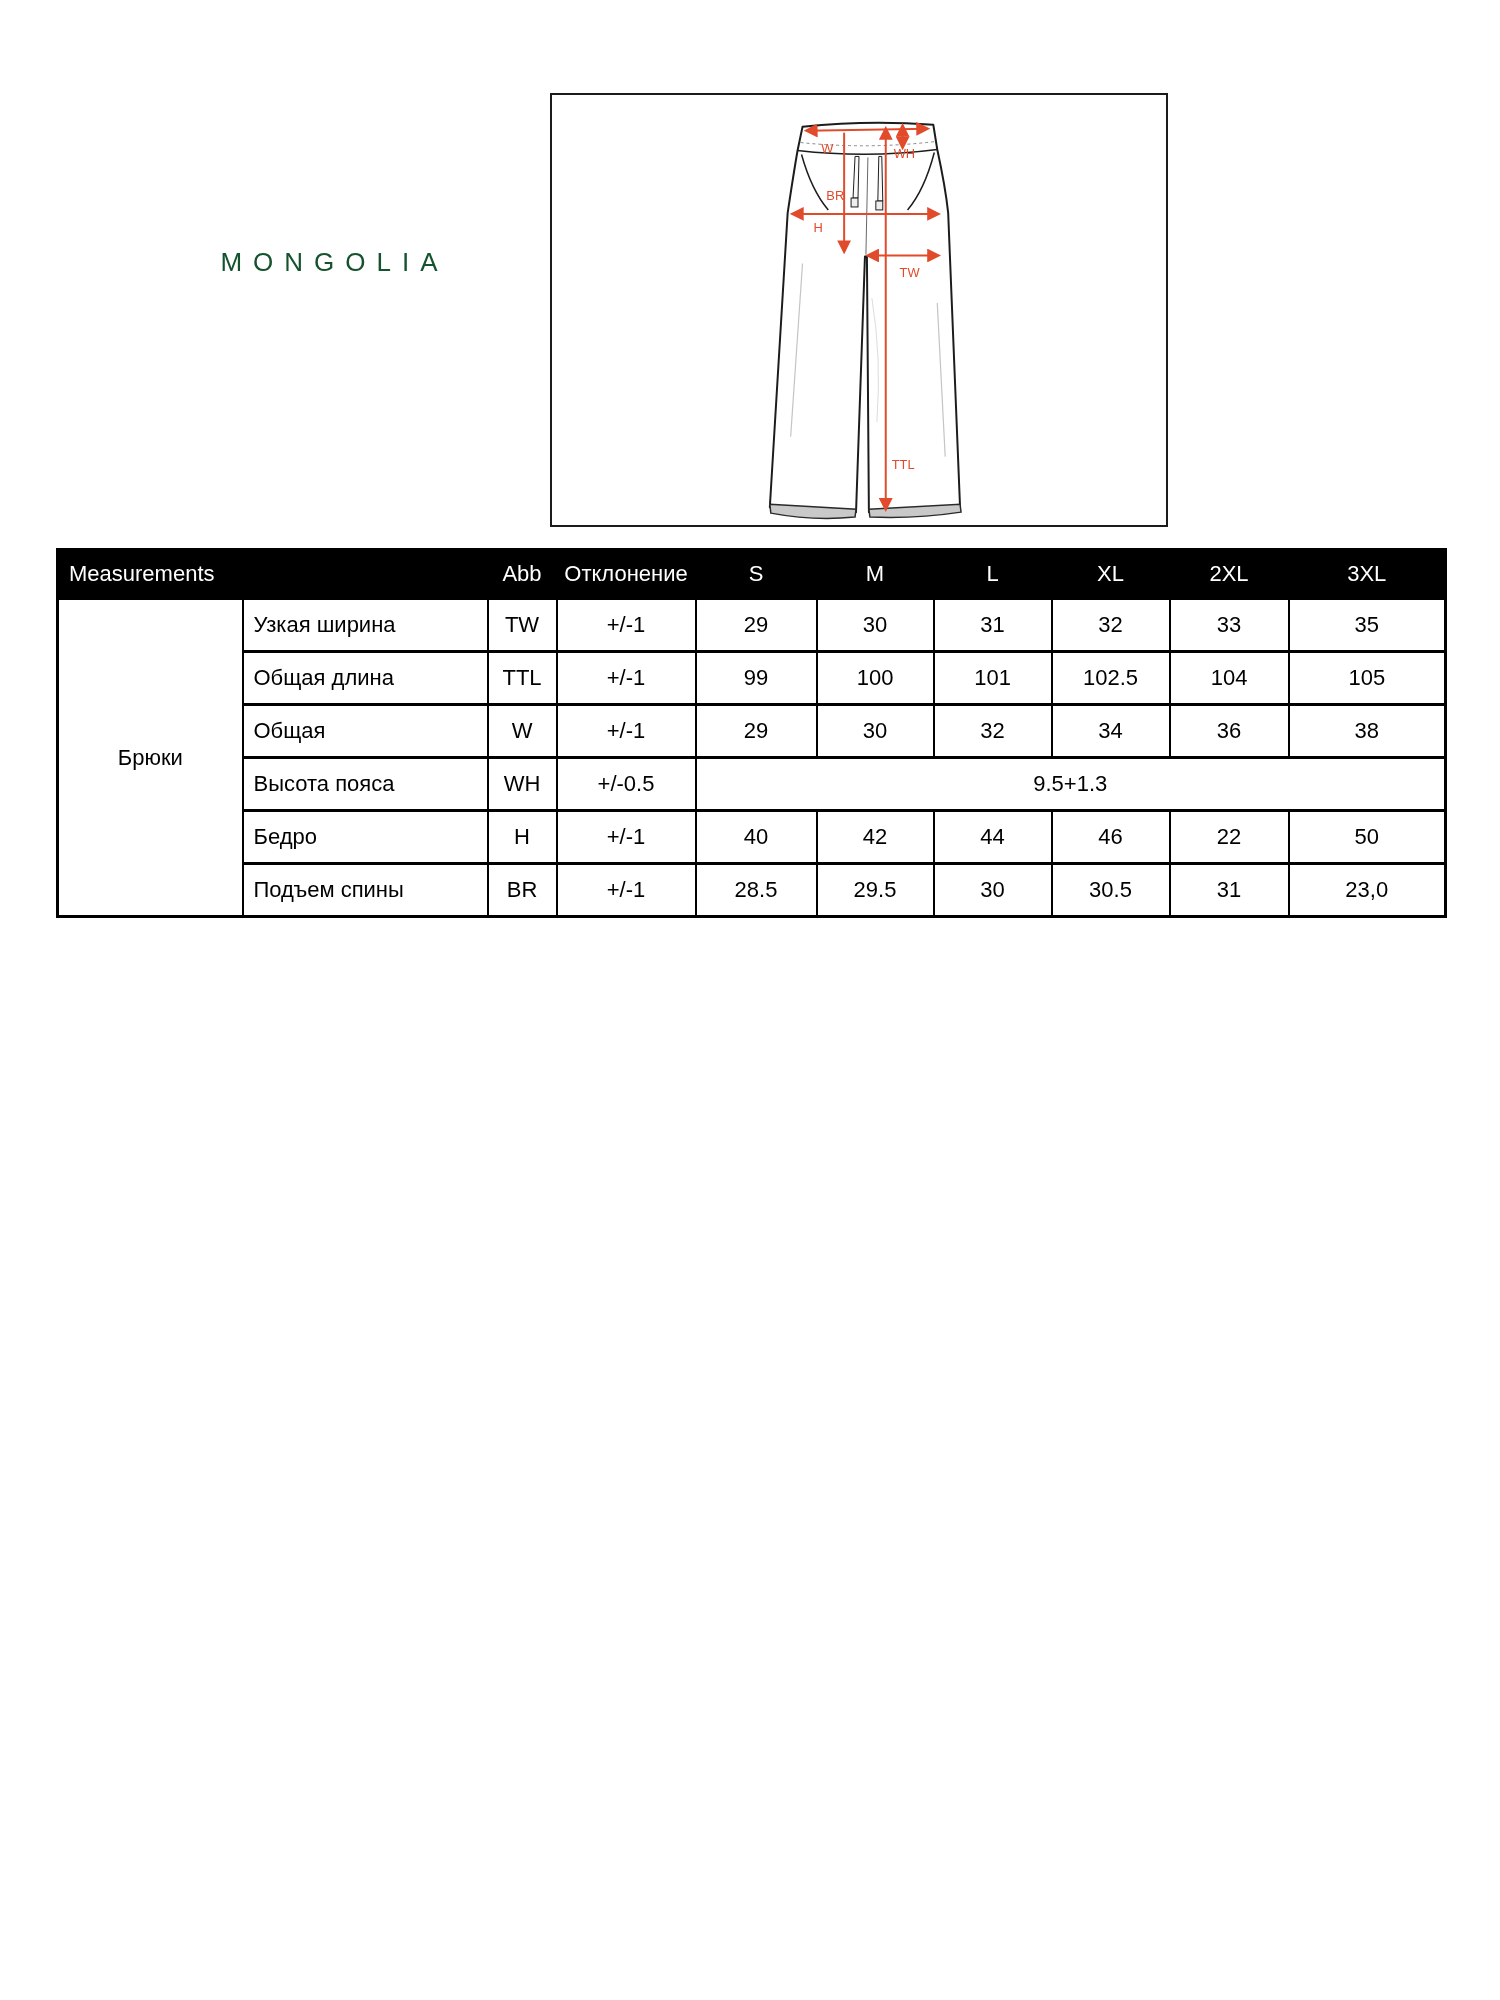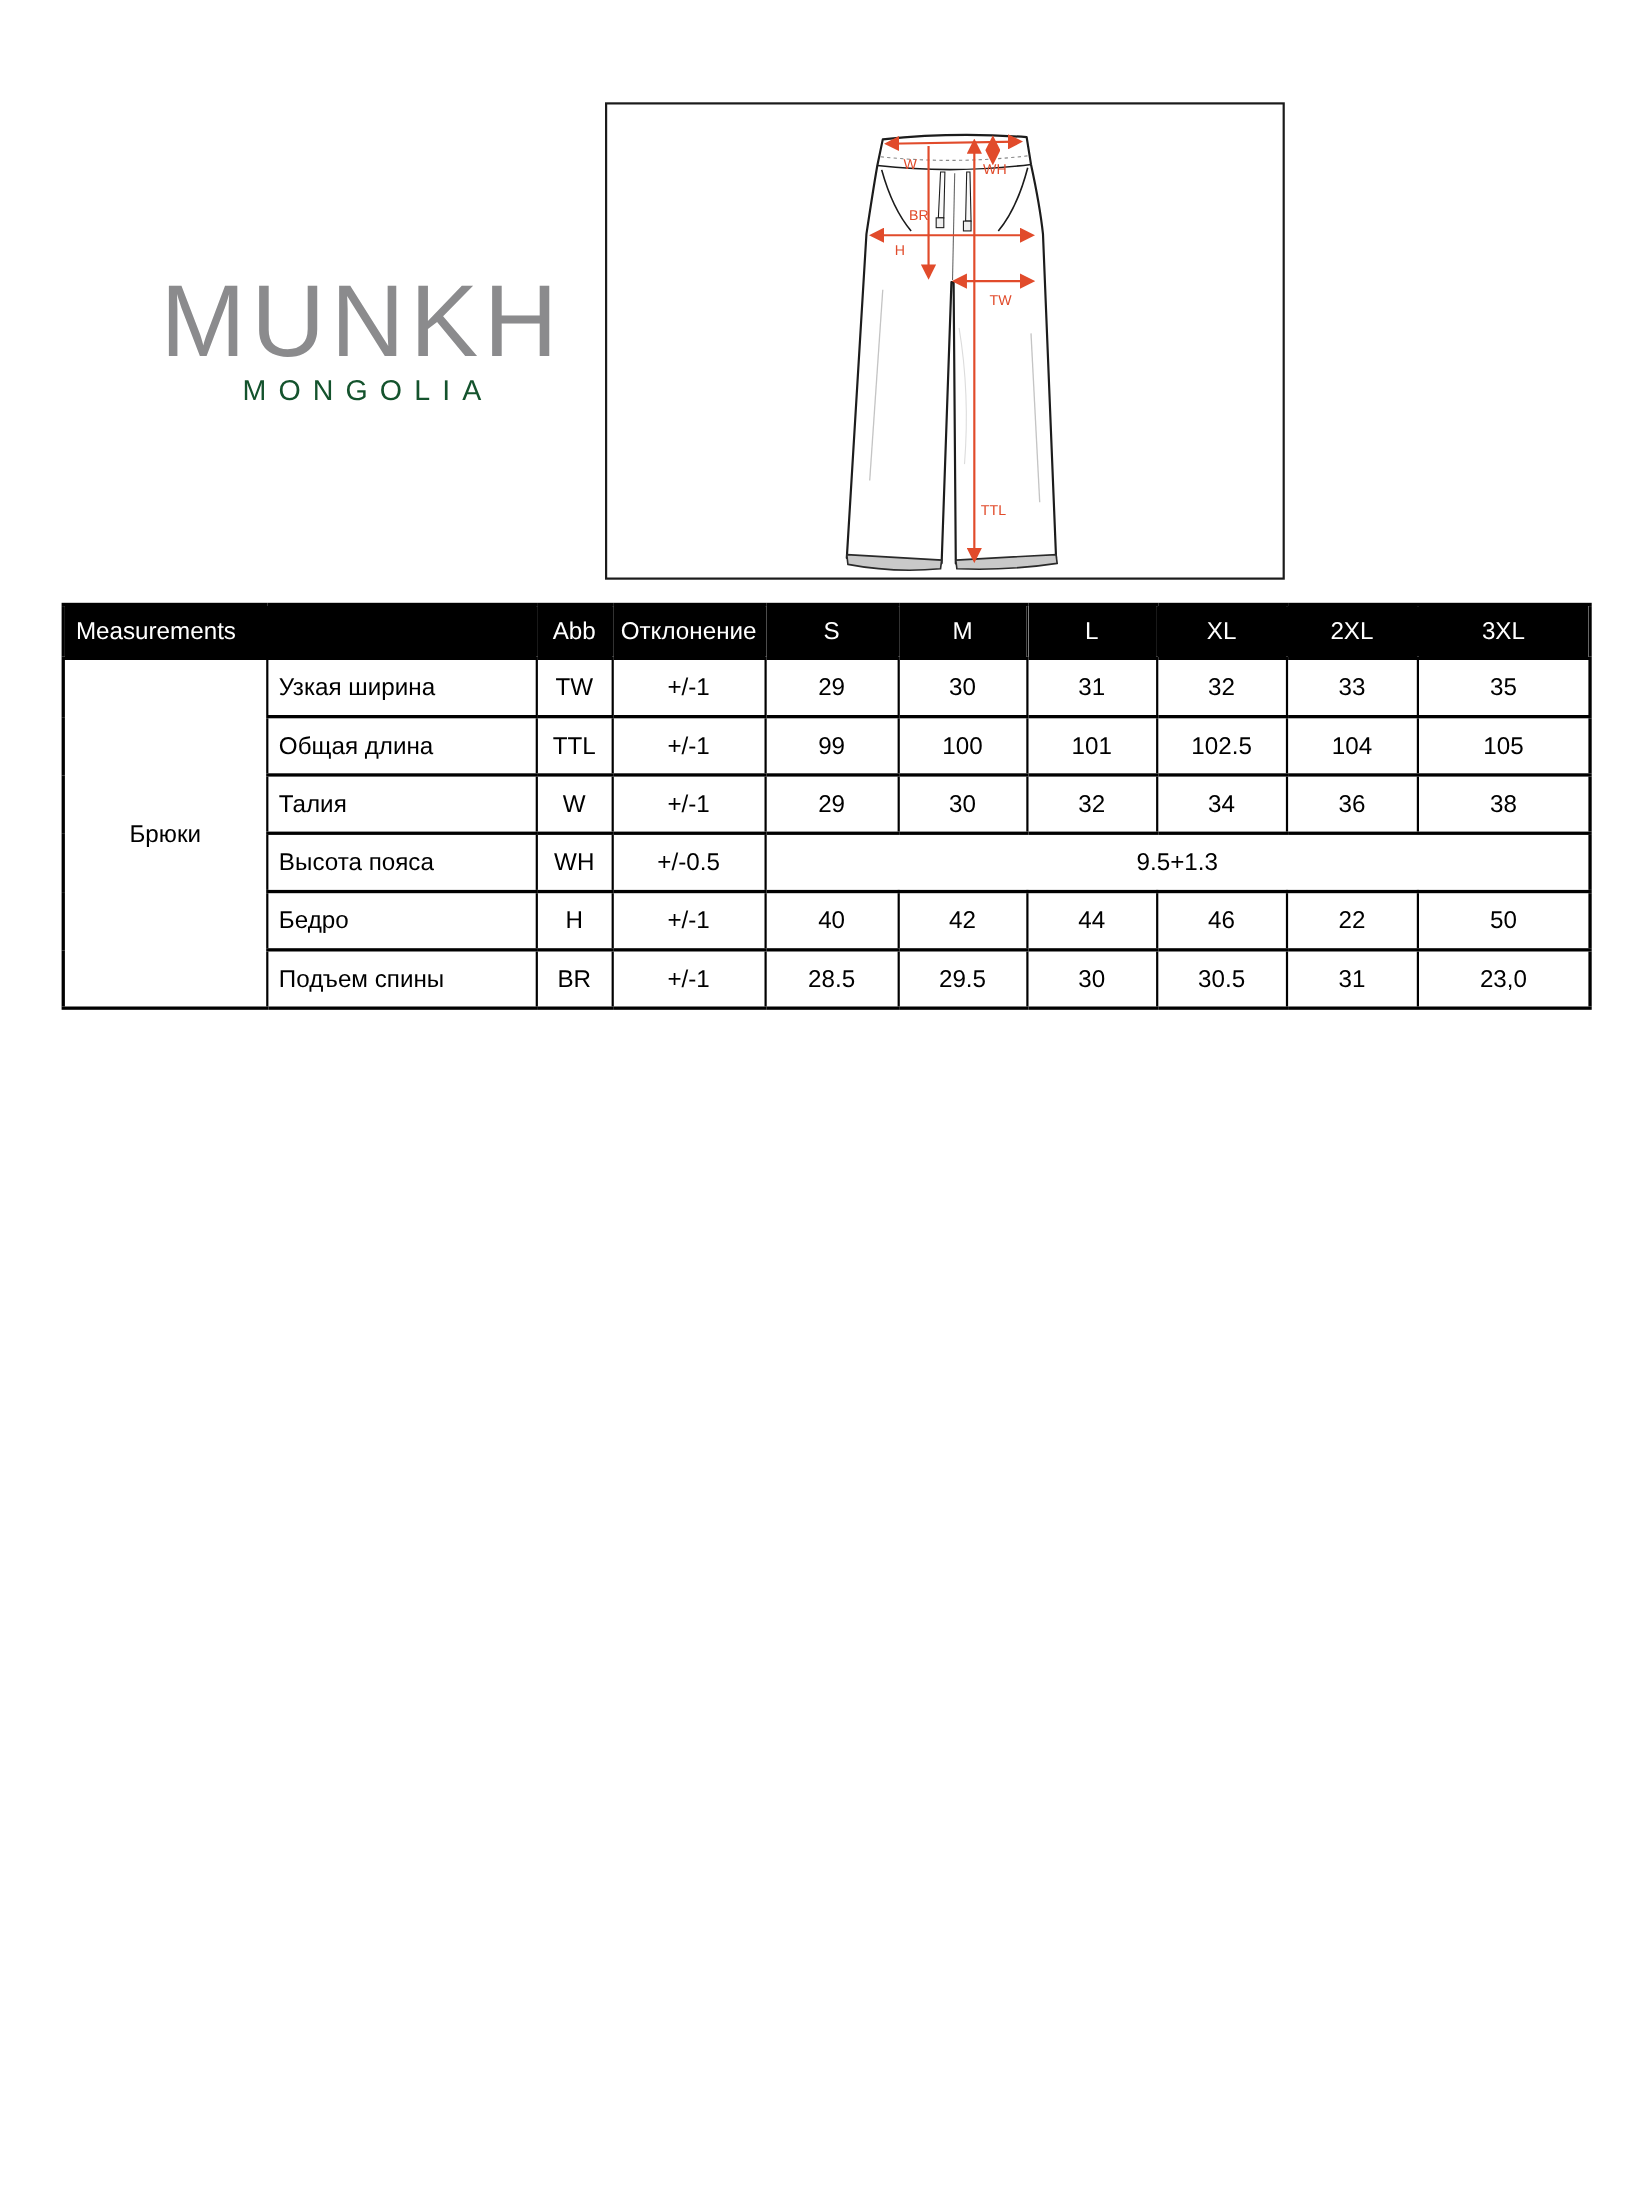--- a/index.html
+++ b/index.html
@@ -42,21 +42,20 @@
     background:#000;color:#fff;height:46px;border-color:#000;
   }
   .size-table .al{text-align:left;padding-left:10px;}
 </style>
 </head>
 <body>
 
 <div class="page">
 
   <div class="logo">
-    <div class="logo-main">MUNKH</div>
     <div class="logo-sub">MONGOLIA</div>
   </div>
 
   <div class="sketch-box">
     <svg viewBox="0 0 618 434">
       <defs>
         <marker id="ah" viewBox="0 0 10 10" refX="8" refY="5" markerWidth="7" markerHeight="7" orient="auto-start-reverse">
           <path d="M0,0 L10,5 L0,10 Z" fill="#e14b2b"></path>
         </marker>
       </defs>
@@ -151,21 +150,21 @@
           <td>TTL</td>
           <td>+/-1</td>
           <td>99</td>
           <td>100</td>
           <td>101</td>
           <td>102.5</td>
           <td>104</td>
           <td>105</td>
         </tr>
         <tr>
-          <td class="al">Талия</td>
+          <td class="al">Общая</td>
           <td>W</td>
           <td>+/-1</td>
           <td>29</td>
           <td>30</td>
           <td>32</td>
           <td>34</td>
           <td>36</td>
           <td>38</td>
         </tr>
         <tr>

